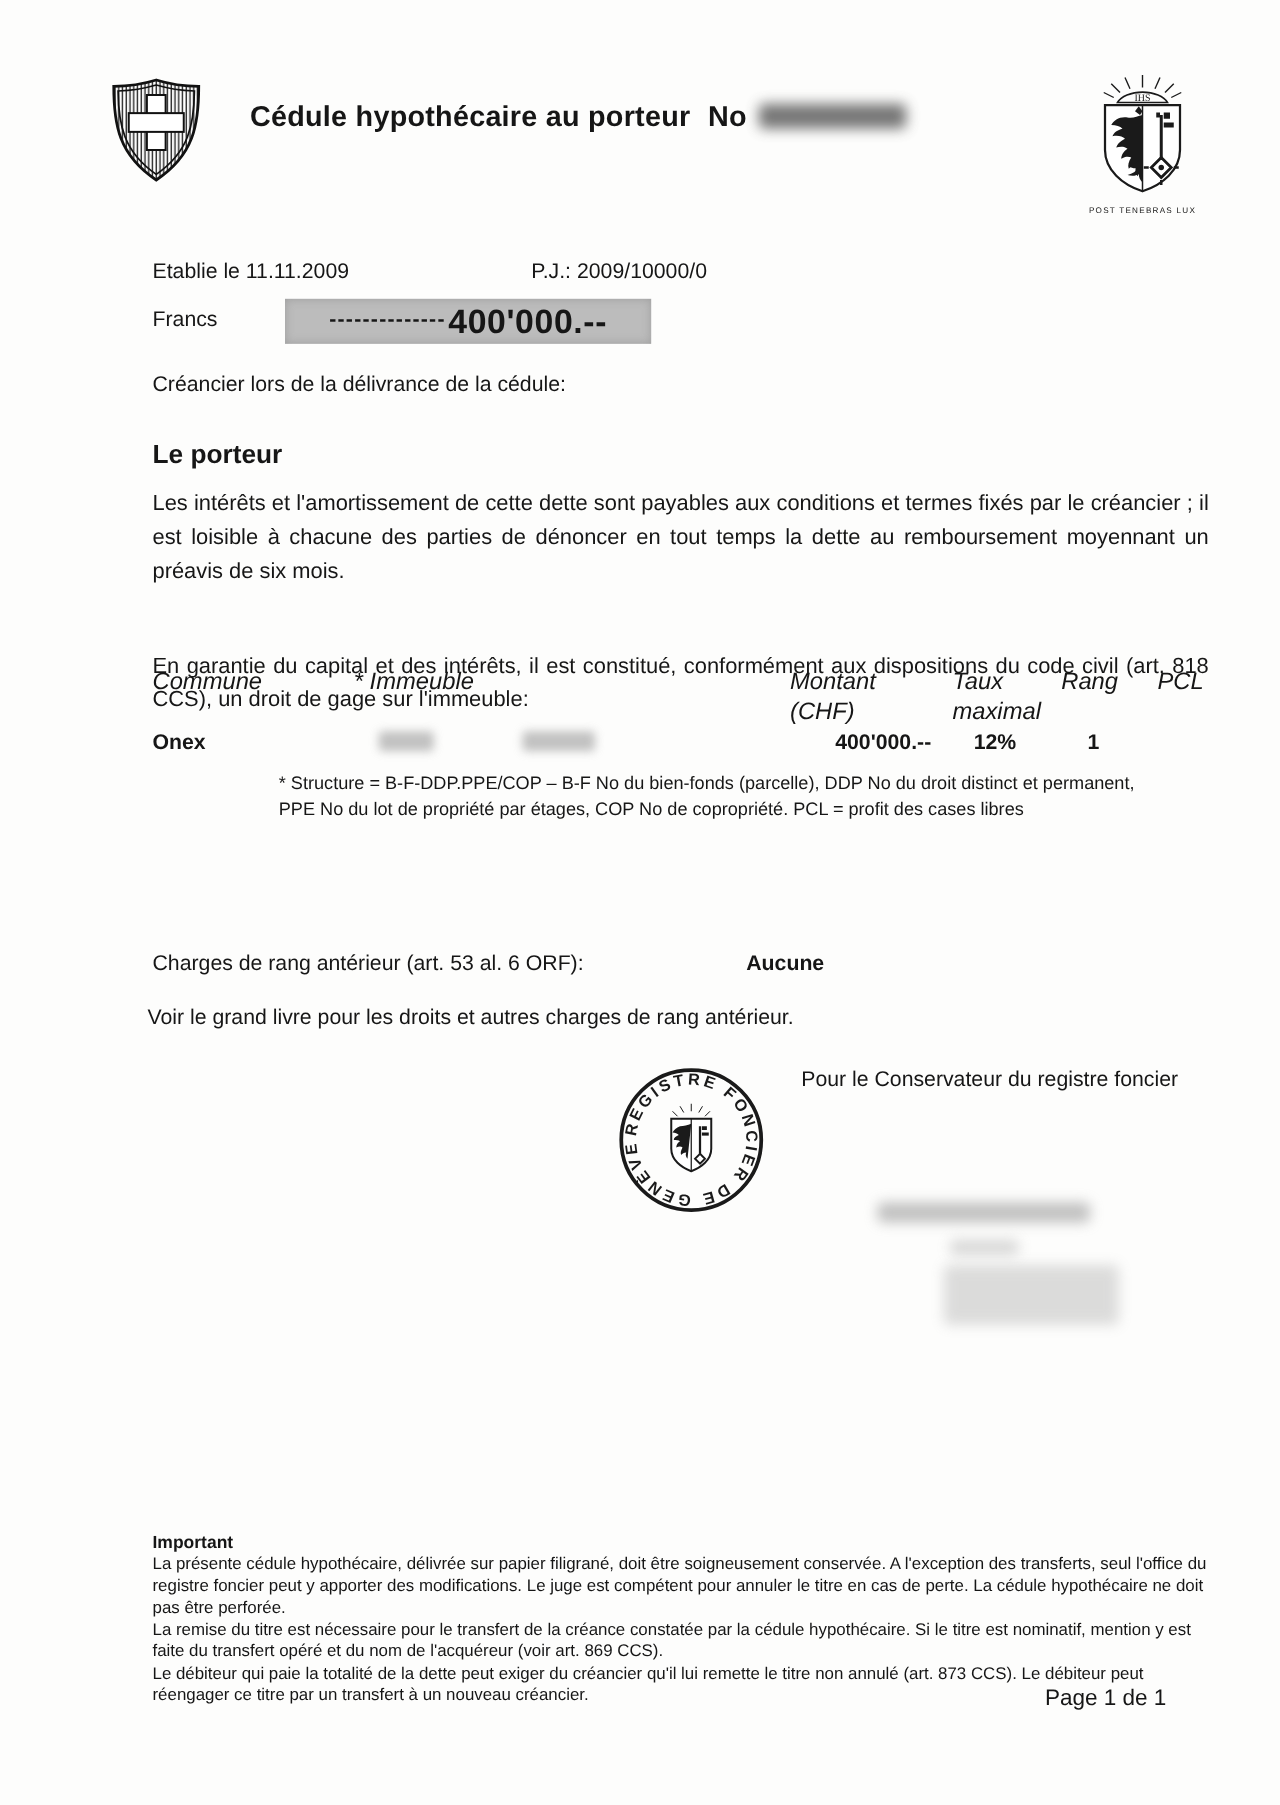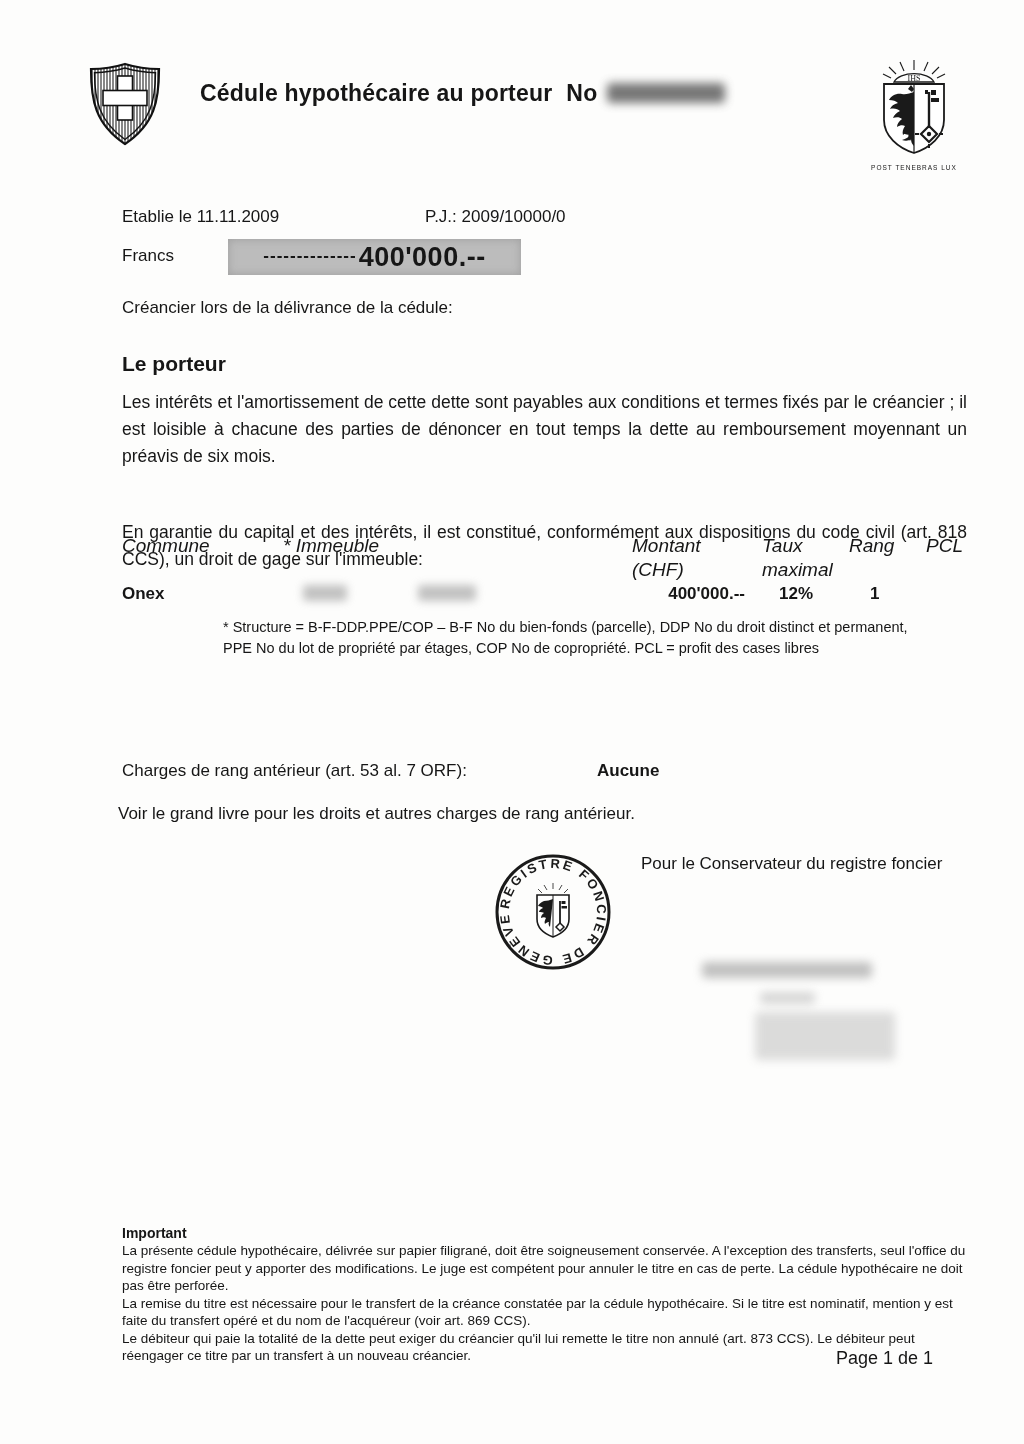--- a/index.html
+++ b/index.html
@@ -195,21 +195,21 @@
   <div class="abs td-bold" style="left:122px; top:584px;">Onex</div>
   <div class="abs redact-cell" style="left:303px; top:585px; width:44px;"></div>
   <div class="abs redact-cell" style="left:418px; top:585px; width:58px;"></div>
   <div class="abs td-bold" style="left:632px; top:584px; width:113px; text-align:right;">400'000.--</div>
   <div class="abs td-bold" style="left:762px; top:584px; width:68px; text-align:center;">12%</div>
   <div class="abs td-bold" style="left:870px; top:584px;">1</div>
   <div class="abs td-bold" style="left:926px; top:584px;"></div>
 
   <div class="abs footnote">* Structure = B-F-DDP.PPE/COP – B-F No du bien-fonds (parcelle), DDP No du droit distinct et permanent, PPE No du  lot de  propriété par étages, COP No de copropriété. PCL = profit des cases libres</div>
 
-  <div class="abs label-text" style="left:122px; top:761px;">Charges de rang antérieur (art. 53 al. 7 ORF):</div>
+  <div class="abs label-text" style="left:122px; top:761px;">Charges de rang antérieur (art. 53 al. 6 ORF):</div>
   <div class="abs label-text" style="left:597px; top:761px; font-weight:bold;">Aucune</div>
   <div class="abs label-text" style="left:118px; top:804px;">Voir le grand livre pour les droits et autres charges de rang antérieur.</div>
 
   <div class="abs label-text" style="left:641px; top:854px;">Pour le Conservateur du registre foncier</div>
 
   <div class="abs stamp">
     <svg width="122" height="122" viewBox="0 0 122 122">
       <circle cx="61" cy="61" r="56" fill="none" stroke="#1a1a1a" stroke-width="3"></circle>
       <defs>
         <path id="ringPath" d="M 17 61 A 44 44 0 1 1 105 61 A 44 44 0 1 1 17 61"></path>

